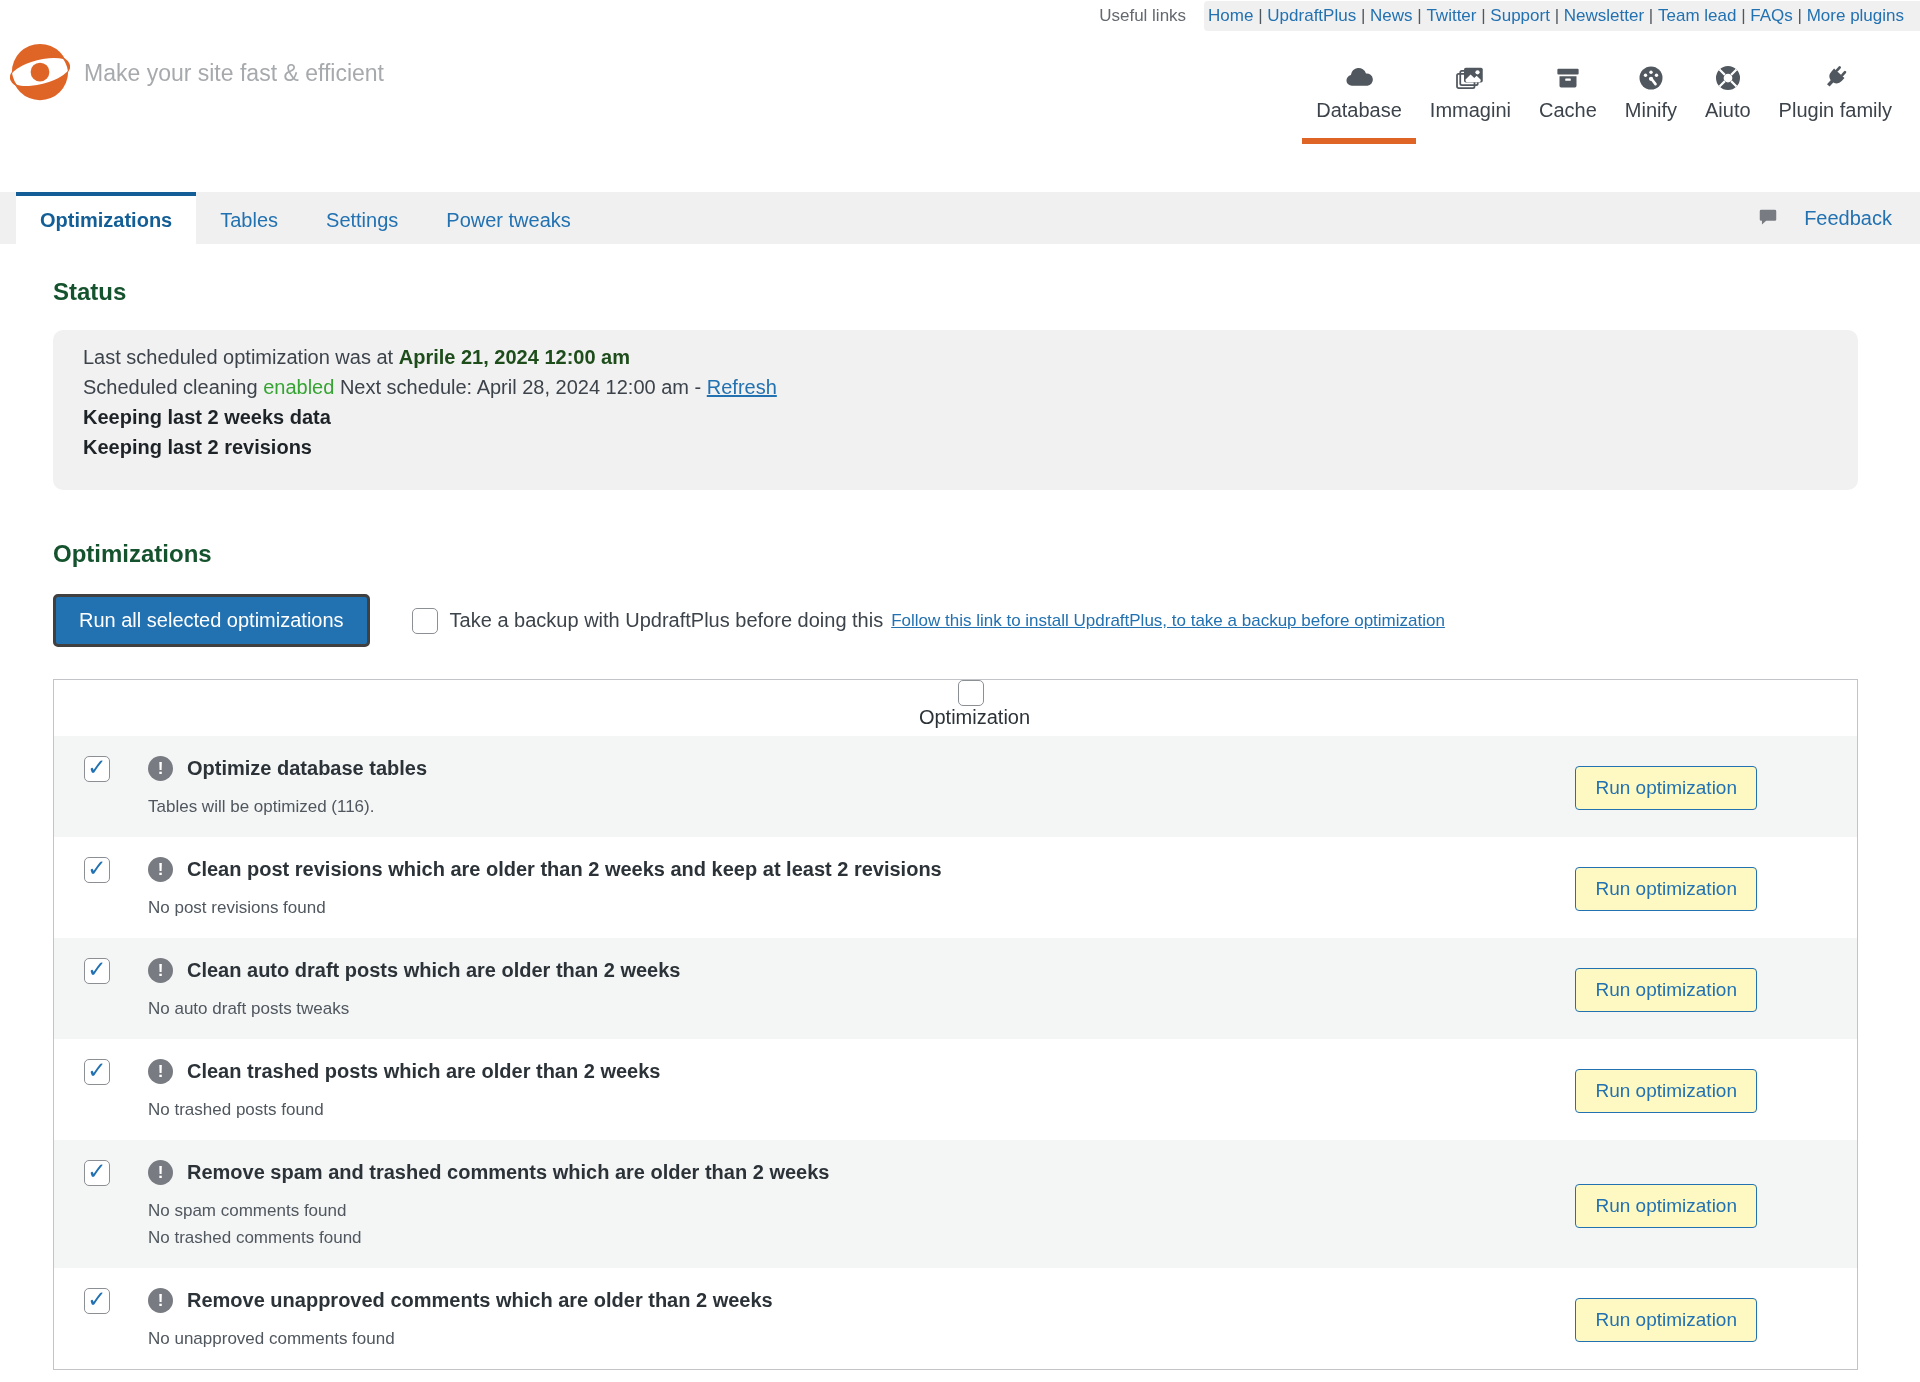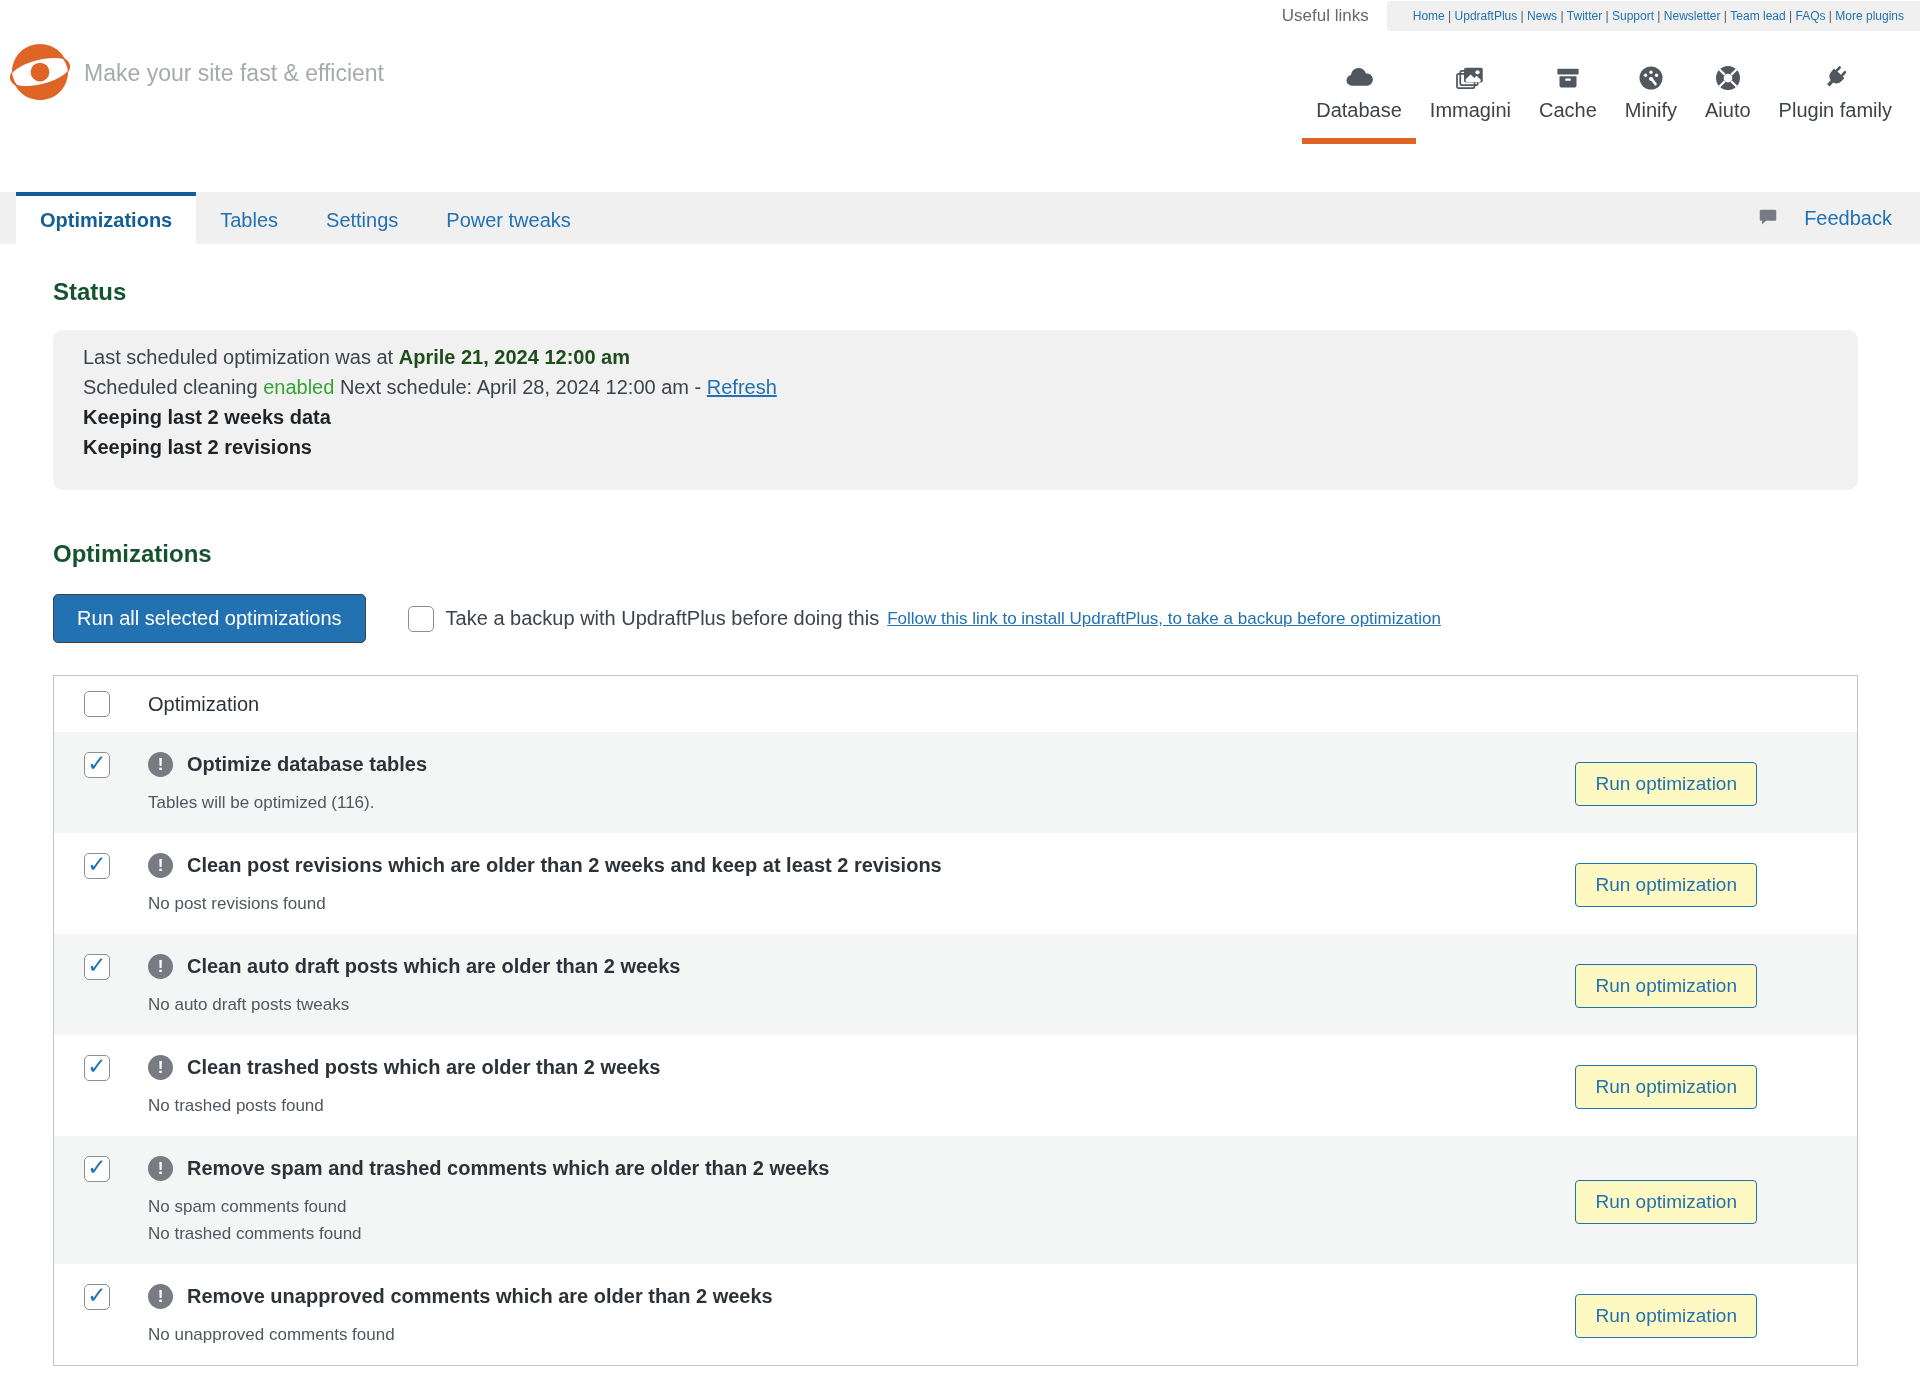--- a/index.html
+++ b/index.html
@@ -3,21 +3,21 @@
 <meta charset="utf-8">
 <style>
   * { box-sizing: border-box; margin: 0; padding: 0; }
   html,body { width:1920px; height:1382px; overflow:hidden; background:#fff;
     font-family:"Liberation Sans","DejaVu Sans",sans-serif; color:#3c434a; }
 
   
   .topbar { display:flex; justify-content:flex-end; align-items:center; height:32px; background:#fff; }
   .topbar-label { color:#646970; font-size:17px; margin-right:18px; }
   .topbar-links { background:#f0f0f1; border-radius:4px 0 0 4px; height:30px;
-    display:flex; align-items:center; padding:0 16px 0 26px; font-size:12px; }
+    display:flex; align-items:center; padding:0 16px 0 4px; font-size:17px; }
   .topbar-links a { color:#2271b1; text-decoration:none; }
   .topbar-links .sep { color:#50575e; white-space:pre; }
 
   
   .header { display:flex; justify-content:space-between; align-items:flex-start;
     height:160px; background:#fff; }
   .brand { display:flex; align-items:center; margin:10px 0 0 10px; }
   .brand-logo { width:60px; height:60px; flex:0 0 auto; }
   .brand-text { margin-left:14px; }
   .brand-title { font-size:27px; font-weight:bold; color:#2c3338; letter-spacing:.2px; }
@@ -48,35 +48,35 @@
   .status-heading { margin-top:34px; }
   .status-box { margin-top:24px; background:#f1f1f1; border-radius:10px;
     padding:12px 30px 28px; font-size:20px; line-height:30px; color:#3c434a; }
   .status-date { font-weight:bold; color:#1e4d1b; }
   .status-enabled { color:#36a433; }
   .status-link { color:#2271b1; text-decoration:underline; cursor:pointer; }
   .status-bold { font-weight:bold; color:#1d2327; }
 
   .opts-heading { margin-top:50px; }
   .controls { margin-top:26px; display:flex; align-items:center; }
-  .btn-primary { background:#2271b1; color:#fff; border:1px solid #404040; border-radius:5px;
+  .btn-primary { background:#2271b1; color:#fff; border:3px solid #404040; border-radius:5px;
     font-size:20px; padding:12px 23px; cursor:pointer; font-family:inherit; }
   .backup-check { margin-left:42px; }
   .checkbox { width:26px; height:26px; background:#fff; border:1.5px solid #8c8f94;
     border-radius:5px; display:inline-flex; align-items:center; justify-content:center;
     cursor:pointer; flex:0 0 auto; }
   .checkbox.checked::after { content:"\2713"; color:#2271b1; font-size:23px; font-weight:bold;
     line-height:1; margin-top:-3px; }
   .backup-label { margin-left:12px; font-size:20px; color:#3c434a; }
   .backup-link { margin-left:8px; font-size:17px; color:#2271b1; text-decoration:underline;
     cursor:pointer; }
 
   
   .opt-table { margin-top:32px; border:1px solid #c3c4c7; background:#fff; }
-  .opt-head { display:flex; align-items:center; height:56px; background:#fff; }
+  .opt-head { display:flex; align-items:center; height:56px; background:#fff;flex-direction:column; }
   .opt-head .checkbox { margin-left:30px; }
   .opt-head-label { margin-left:38px; font-size:20px; color:#2c3338; }
   .opt-row { display:flex; align-items:flex-start; padding:20px 0 17px; }
   .opt-row.alt { background:#f4f5f5; }
   .opt-row .checkbox { margin-left:30px; margin-top:0; }
   .opt-text { margin-left:38px; flex:1 1 auto; }
   .opt-title-line { display:flex; align-items:center; }
   .warn-icon { width:25px; height:25px; border-radius:50%; background:#787c82; color:#fff;
     font-size:17px; font-weight:bold; display:inline-flex; align-items:center;
     justify-content:center; margin-right:14px; }

